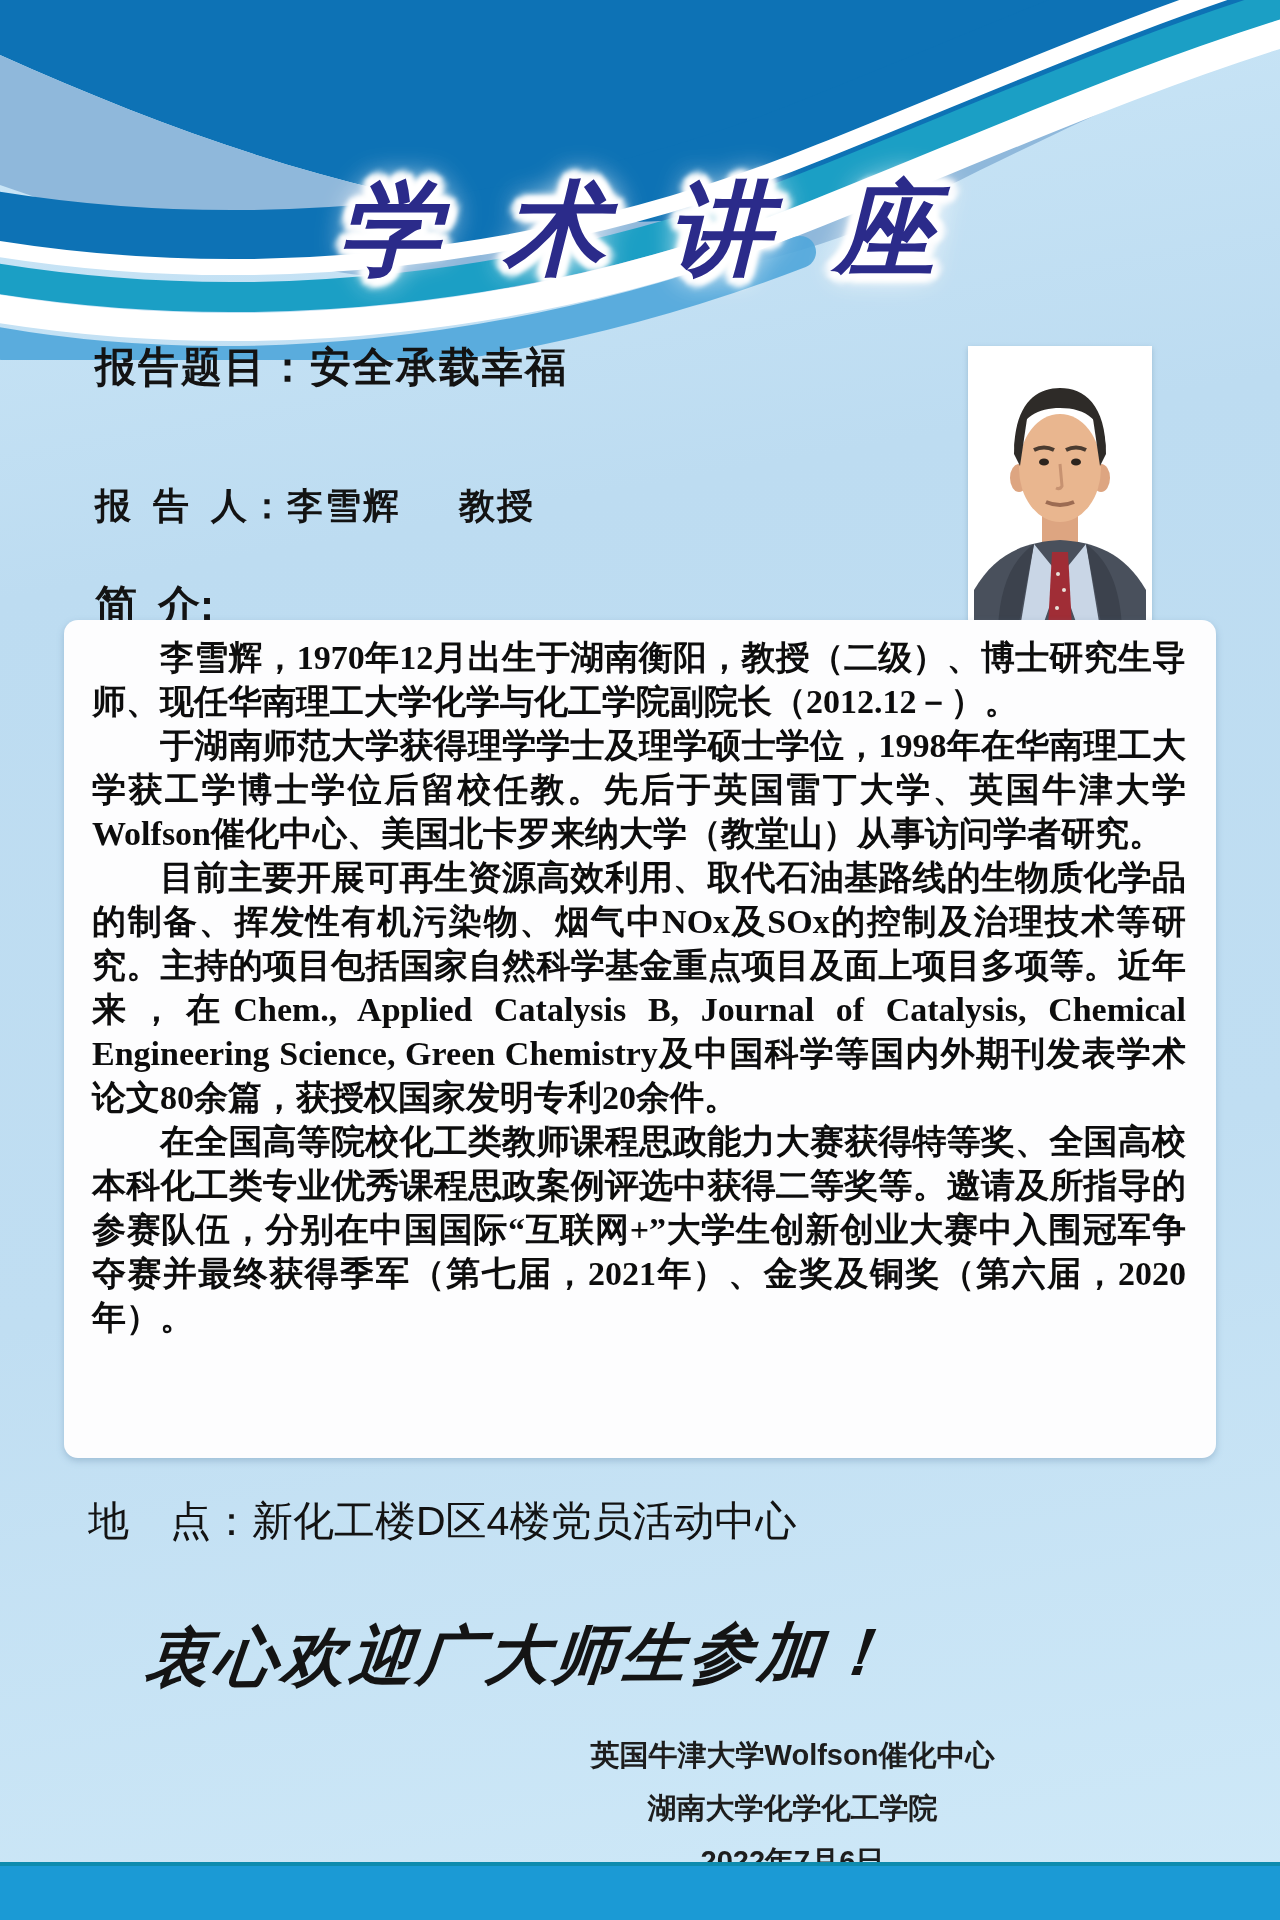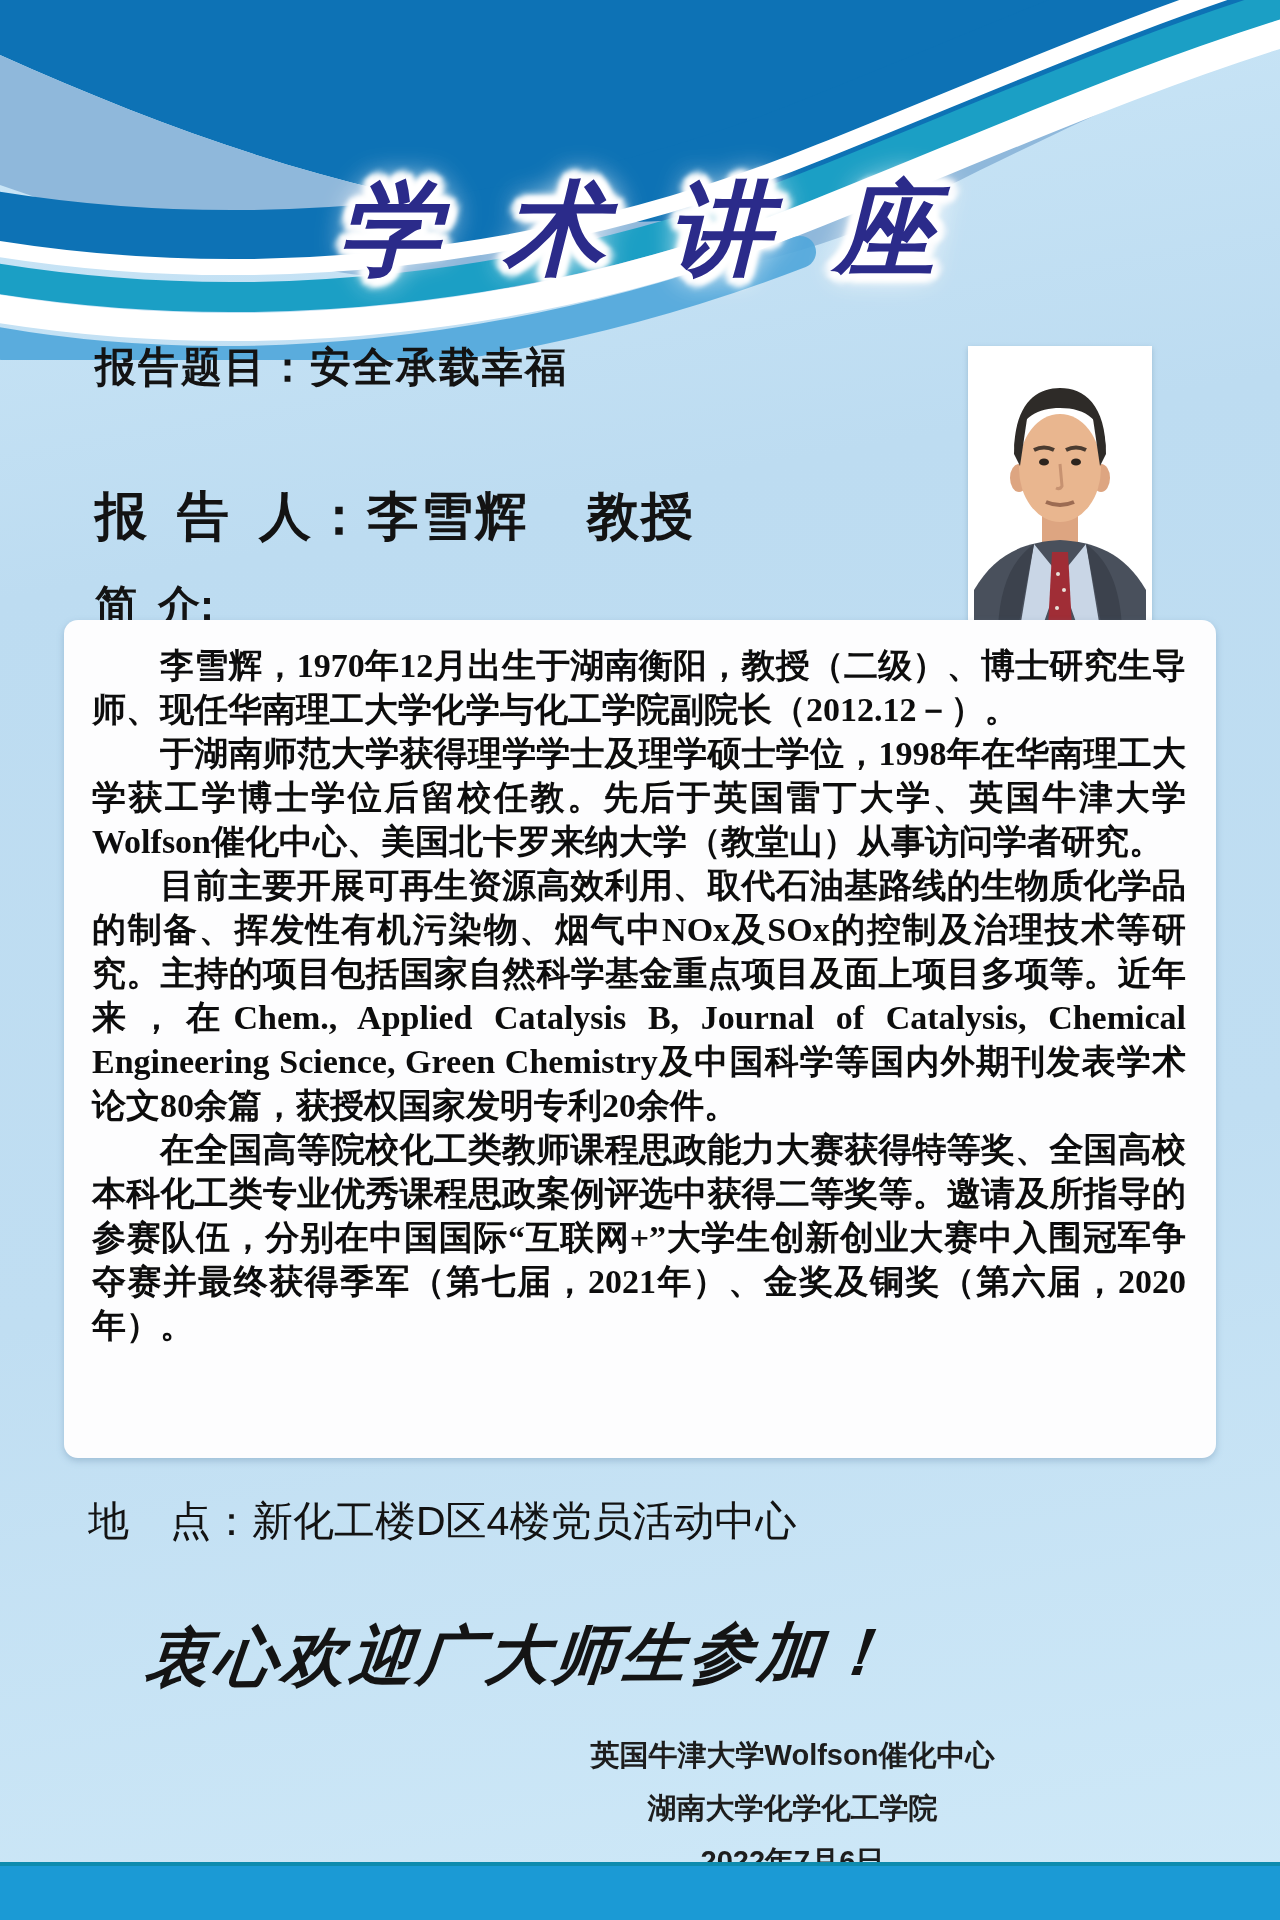--- a/index.html
+++ b/index.html
@@ -15,30 +15,30 @@
     font-size:102px; font-weight:900; color:#2b2b8a; letter-spacing:6px;
     text-shadow:
       0 0 6px #fff, 0 0 10px #fff, 0 0 16px #fff,
       6px 6px 5px #fff, -6px 6px 5px #fff, 6px -6px 5px #fff, -6px -6px 5px #fff,
       9px 0 6px #fff, -9px 0 6px #fff, 0 9px 6px #fff, 0 -9px 6px #fff,
       0 0 28px #fff, 0 0 34px #fff;
     font-style: italic;
   }
   .row { position:absolute; left:95px; color:#131313; font-weight:700; white-space:nowrap; }
   .row-topic   { top:340px; font-size:41px; letter-spacing:2px; }
-  .row-speaker { top:482px; font-size:52px; letter-spacing:2px; }
+  .row-speaker { top:482px; font-size:36px; letter-spacing:2px; }
   .row-intro   { top:578px; font-size:42px; }
   .speaker-title-gap { margin-left:58px; }
   .photo {
     position:absolute; left:968px; top:346px; width:184px; height:282px;
     background:#fff; box-shadow:0 2px 5px rgba(90,120,150,.35);
   }
   .bio-box {
     position:absolute; left:64px; top:620px; width:1152px; height:838px;
-    background:#fdfdfe; border-radius:14px; padding:24px 30px 20px 28px;
+    background:#fdfdfe; border-radius:14px; padding:16px 30px 20px 28px;
     box-shadow:0 3px 7px rgba(90,125,160,.35); overflow:hidden;
   }
   .bio-box p {
     font-family:"Liberation Serif","DejaVu Serif",serif;
     font-size:34px; line-height:44px; font-weight:700; color:#0d0d0d;
     text-align:justify; text-indent:2em;
   }
   .row-detail { position:absolute; left:88px; color:#131313; font-weight:400; font-size:41px; white-space:nowrap; }
   .row-location { top:1494px; }
   .row-time     { top:1560px; }

